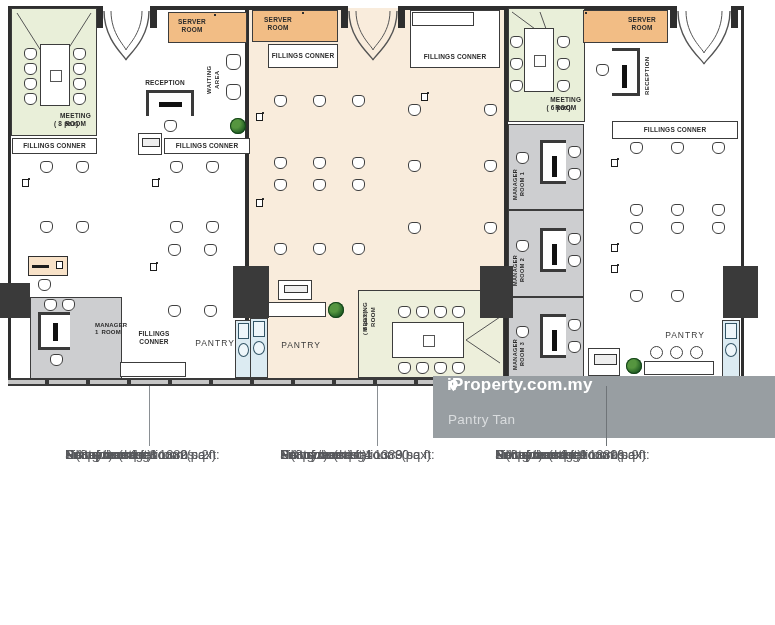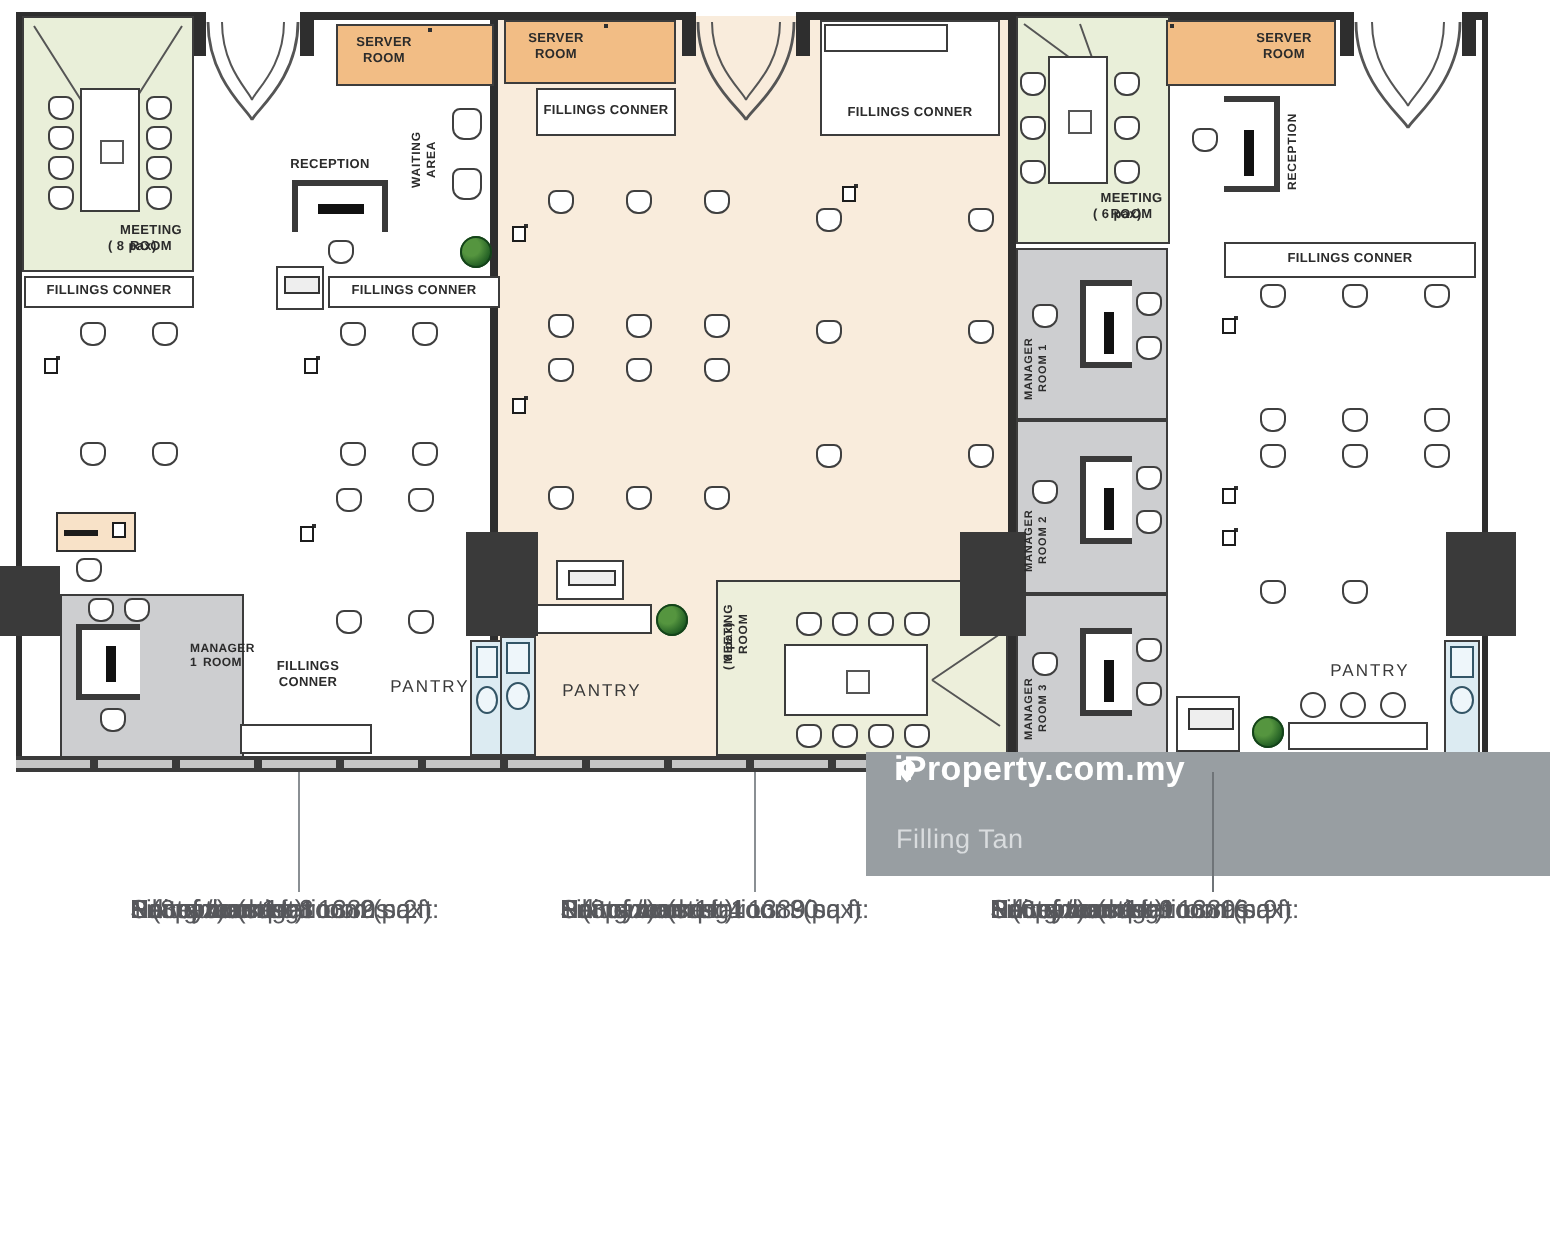--- a/index.html
+++ b/index.html
@@ -376,21 +376,21 @@
       <i style="top:22px;height:14px;border-radius:50%;"></i>
     </div>
 
   <div id="badge">
     <div class="brand">
       <svg viewBox="0 0 24 24" width="13" height="17">
           <path d="M12 1.5C7.6 1.5 4.2 5 4.2 9.3c0 5.6 7.8 13.2 7.8 13.2s7.8-7.6 7.8-13.2C19.8 5 16.4 1.5 12 1.5zm0 10.3a2.9 2.9 0 1 1 0-5.8 2.9 2.9 0 0 1 0 5.8z" fill="#fff"></path>
         </svg>
       <span>iProperty.com.my</span>
     </div>
-    <div class="agent">Filling Tan</div>
+    <div class="agent">Pantry Tan</div>
   </div>
 
   <div class="ptr" style="left:149px;top:386px;height:60px;"></div>
   <div class="ptr" style="left:377px;top:386px;height:60px;"></div>
   <div class="ptr" style="left:606px;top:386px;height:60px;background:#6f7478;"></div>
 
   <div class="spec" style="left:65px;">
     <div>Unit size (sq ft): 1389 sq ft</div>
     <div>No. of work station: 2</div>
     <div>No. of manager rooms: 2</div>

